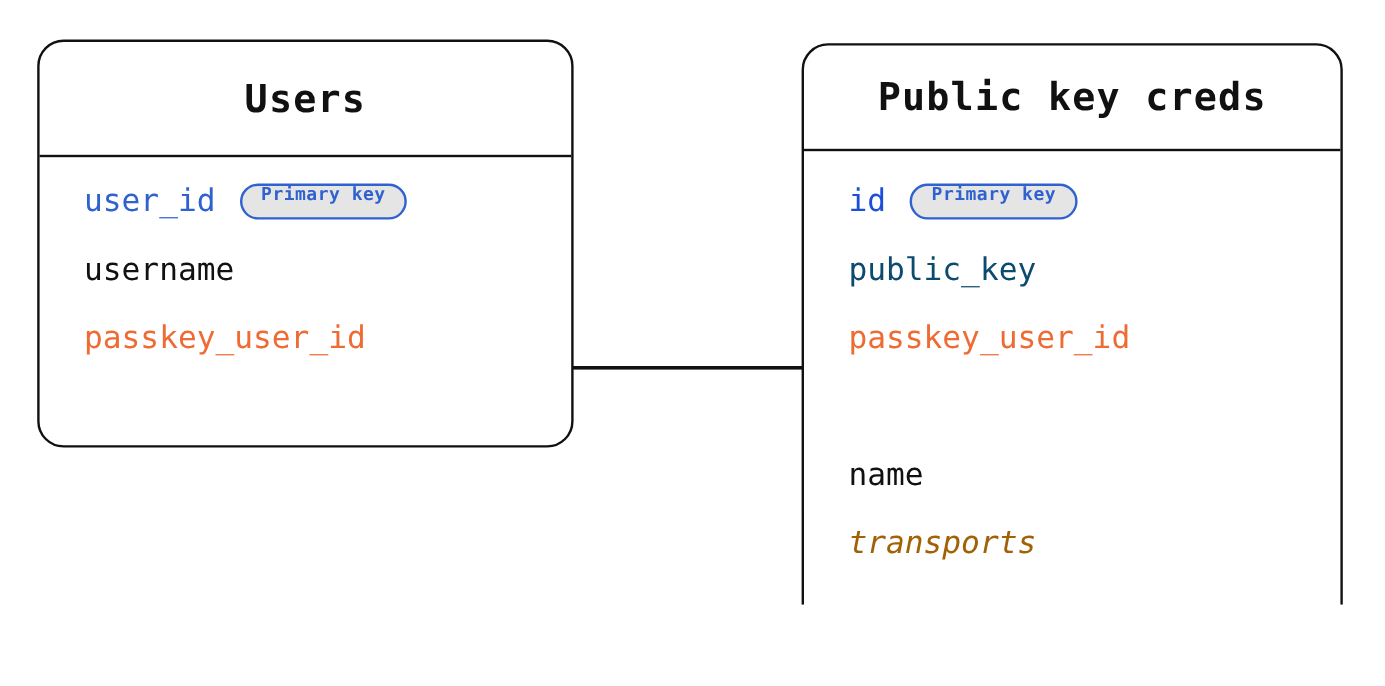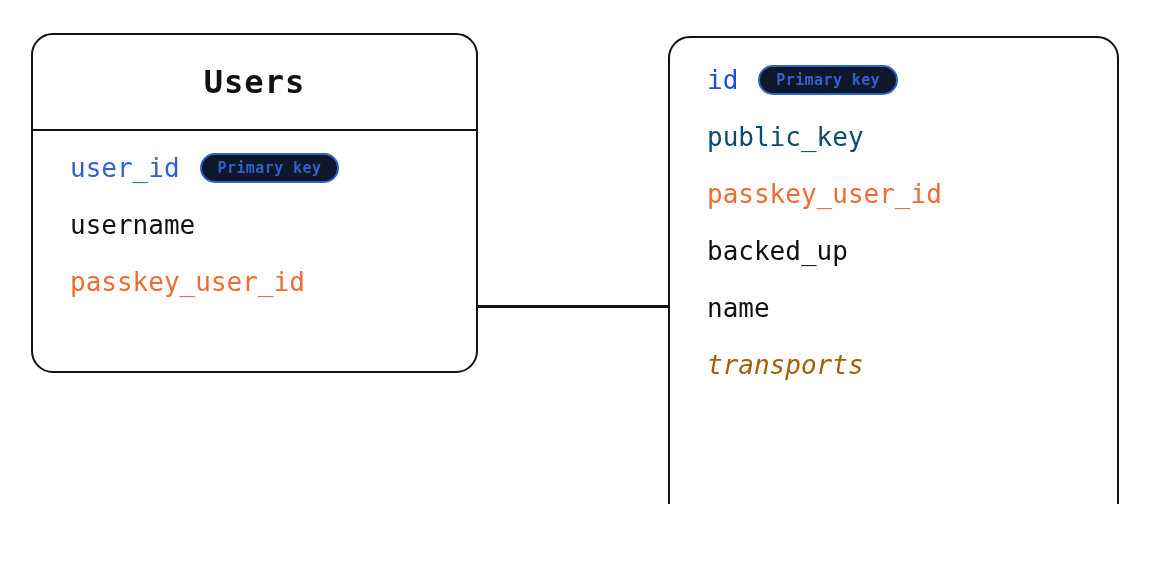--- a/index.html
+++ b/index.html
@@ -63,28 +63,28 @@
     line-height: 1;
     color: #111111;
   }
   .field-name.pk   { color: #2f62cf; }
   .field-name.fk   { color: #ee6c34; }
   .field-name.plain{ color: #111111; }
 
   
   .pk-badge {
     display: inline-flex;
-    align-items: center;
+    align-items: flex-start;
     justify-content: center;
     box-sizing: border-box;
     height: 30px;
     padding: 0 16px;
     border: 2px solid #2f62cf;
     border-radius: 999px;
-    background: #0f172a;
+    background: #e5e5e5;
   }
   .pk-badge-label {
     font-family: "DejaVu Sans Mono", monospace;
     font-weight: bold;
     font-size: 15px;
     letter-spacing: 0.4px;
     color: #2f62cf;
     line-height: 1;
     white-space: nowrap;
   }
@@ -115,36 +115,36 @@
         </div>
         <div class="field-row" style="left: 37px; top: 77px;">
           <span class="field-name plain" style="color: rgb(17, 17, 17);">username</span>
         </div>
         <div class="field-row" style="left: 37px; top: 134px;">
           <span class="field-name fk" style="color: rgb(238, 108, 52);">passkey_user_id</span>
         </div>
       </div>
     </div>
     <div class="entity" style="left: 668px; top: 36px; width: 451px; height: 498px; border-color: rgb(17, 17, 17);">
+      <div class="entity-header" style="height: 88px; border-bottom-color: rgb(17, 17, 17);">
+        <div class="entity-title">Public key creds</div>
+      </div>
       <div class="entity-fields" style="height: 410px;">
         <div class="field-row" style="left: 37px; top: 25px;">
           <span class="field-name pk" style="color: #1d4ed8;">id</span>
           <span class="pk-badge" style="margin-left: 20px; border-color: rgb(47, 98, 207);">
             <span class="pk-badge-label" style="color: rgb(47, 98, 207);">Primary key</span>
           </span>
         </div>
         <div class="field-row" style="left: 37px; top: 82px;">
           <span class="field-name plain" style="color: #0c4a6e;">public_key</span>
         </div>
         <div class="field-row" style="left: 37px; top: 139px;">
           <span class="field-name fk" style="color: rgb(238, 108, 52);">passkey_user_id</span>
         </div>
-        <div class="field-row" style="left: 37px; top: 196px;">
-          <span class="field-name plain" style="color: rgb(17, 17, 17);">backed_up</span>
-        </div>
         <div class="field-row" style="left: 37px; top: 253px; justify-content: center;">
           <span class="field-name plain" style="color: rgb(17, 17, 17);">name</span>
         </div>
         <div class="field-row" style="left: 37px; top: 310px;">
           <span class="field-name plain" style="color: #a16207; font-style: italic;">transports</span>
         </div>
       </div>
     </div>
   </div>
 

